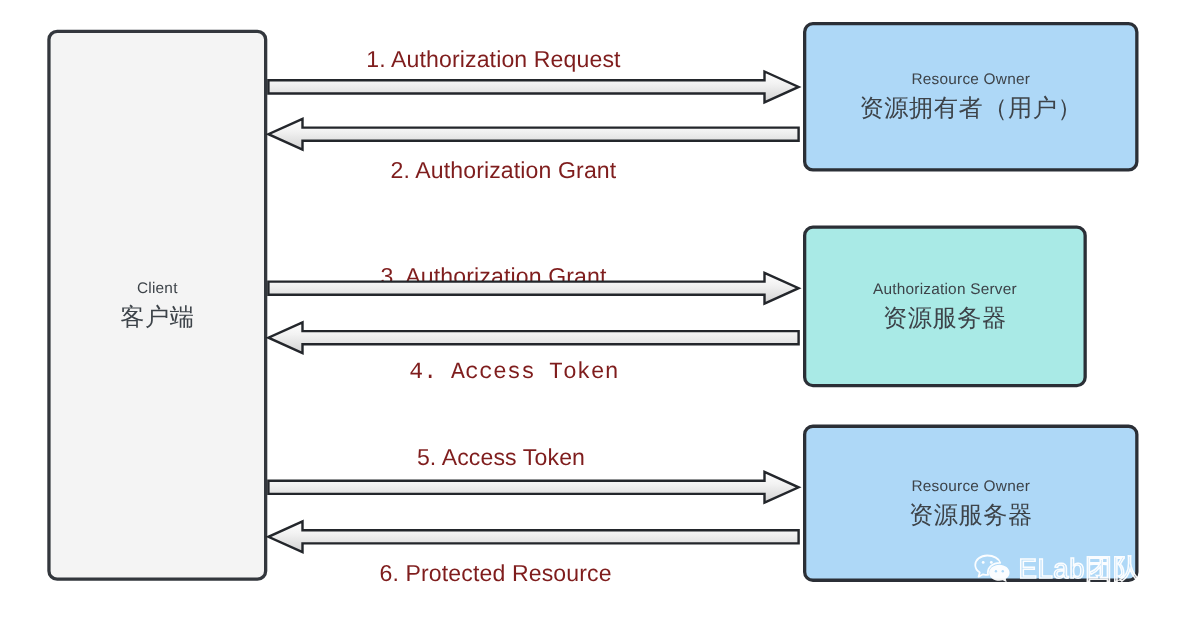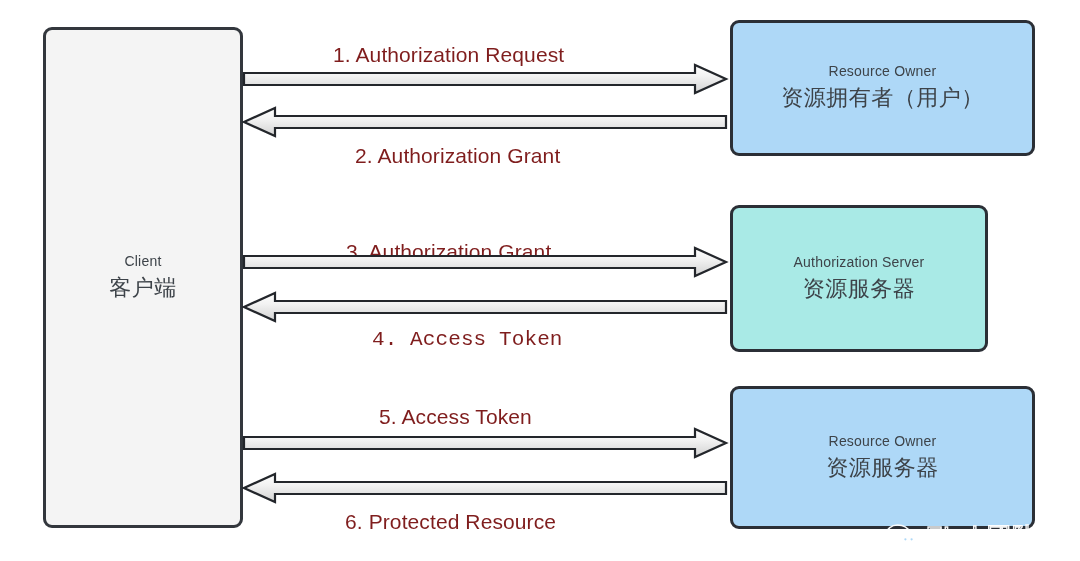--- a/index.html
+++ b/index.html
@@ -91,21 +91,21 @@
     font-size: 21px;
     color: #7f1d1d;
     white-space: nowrap;
     letter-spacing: 0.1px;
   }
 
   
   #watermark {
     position: absolute;
     left: 885px;
-    top: 520px;
+    top: 500px;
     display: flex;
     align-items: center;
     gap: 7px;
     pointer-events: none;
   }
   #watermark .wm-text {
     font-size: 25px;
     color: rgba(255,255,255,0.0);
     -webkit-text-stroke: 1.4px rgba(255,255,255,0.95);
     letter-spacing: 0.5px;

